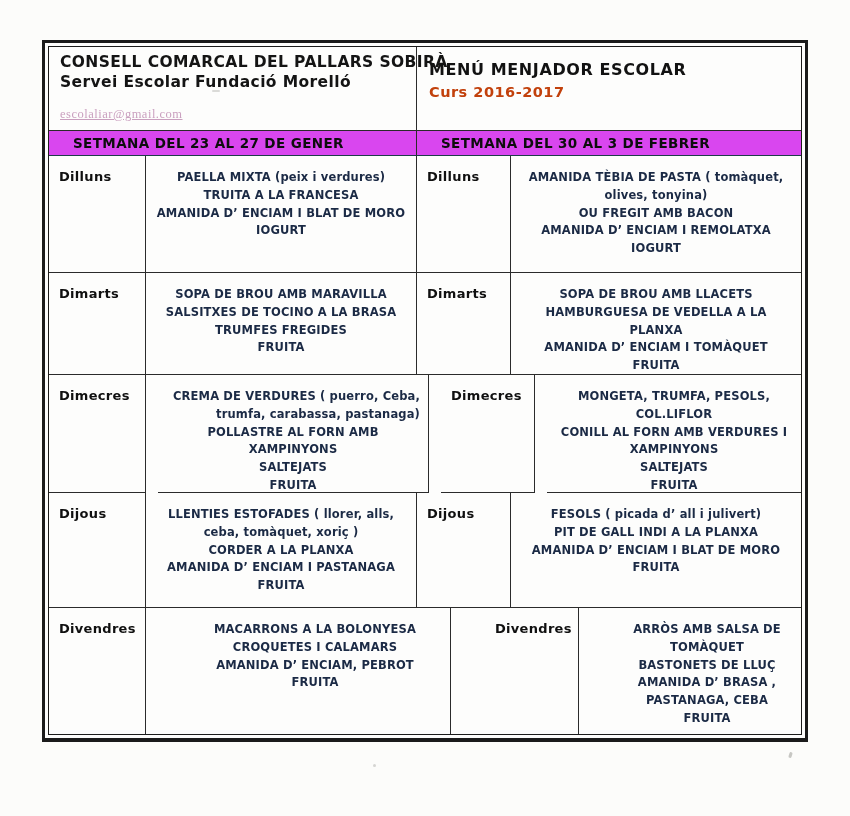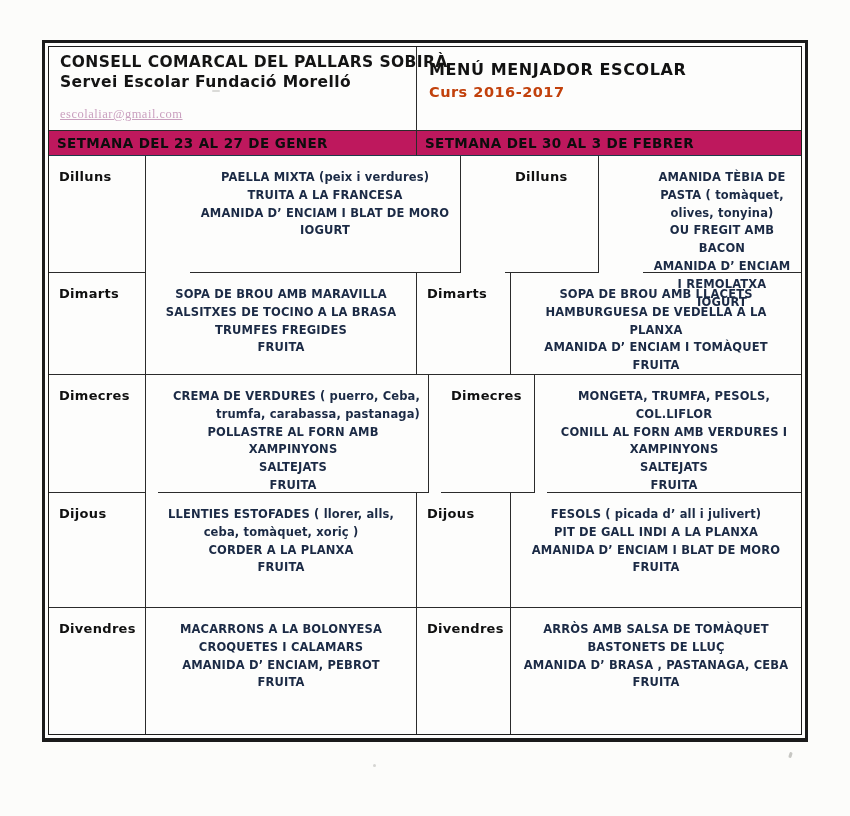--- a/index.html
+++ b/index.html
@@ -49,31 +49,31 @@
   }
   .menu-title{
     font-weight:bold;font-size:16px;letter-spacing:0.6px;color:#121212;margin-top:8px;
   }
   .menu-subtitle{
     font-weight:bold;font-size:14.5px;letter-spacing:0.5px;color:#c2410c;margin-top:5px;
   }
   
   .week-row{height:25px;flex:0 0 auto;}
   .week-cell{
-    background:#be185d;
+    background:#d946ef;
     display:flex;align-items:center;
-    padding-left:8px;
+    padding-left:24px;
     font-weight:bold;font-size:13.5px;letter-spacing:0.4px;color:#0d0d0d;
     border-bottom-color:#1d3c4a;
   }
   .week-cell.w1{width:368px;}
   .week-cell.w2{flex:1;}
   
   .day-row{flex:0 0 auto;}
-  .day-row.grow{flex:1 1 auto;}
+  .day-row.grow{flex:1 1 auto;gap:34px;}
   .day-row:last-child .cell{border-bottom:none;}
   .day-cell{
     padding:13px 4px 0 10px;
     font-weight:bold;font-size:13px;color:#101010;letter-spacing:0.3px;
   }
   .col-day1{width:97px;}
   .col-menu1{width:271px;}
   .col-day2{width:94px;}
   .col-menu2{flex:1;}
   .menu-cell{padding:13px 8px 0 8px;text-align:center;}
@@ -107,21 +107,21 @@
           <div class="menu-subtitle">Curs 2016-2017</div>
         </div>
       </div>
 
       <div class="row week-row">
         <div class="cell week-cell w1">SETMANA DEL 23 AL 27 DE GENER</div>
         <div class="cell week-cell w2">SETMANA DEL 30 AL 3 DE FEBRER</div>
       </div>
 
       <div id="day-rows" style="display:flex;flex-direction:column;flex:1;min-height:0;">
-          <div class="row day-row" style="height: 117px; gap: 44px;">
+          <div class="row day-row" style="height: 117px;">
             <div class="cell day-cell col-day1">Dilluns</div>
             <div class="cell menu-cell col-menu1">
               <div class="menu-item">PAELLA MIXTA (peix i verdures)</div>
               <div class="menu-item">TRUITA A LA FRANCESA</div>
               <div class="menu-item">AMANIDA D’ ENCIAM I BLAT DE MORO</div>
               <div class="menu-item">IOGURT</div>
             </div>
             <div class="cell day-cell col-day2">Dilluns</div>
             <div class="cell menu-cell col-menu2">
               <div class="menu-item">AMANIDA TÈBIA DE PASTA ( tomàquet, olives, tonyina)</div>
@@ -160,20 +160,21 @@
               <div class="menu-item">CONILL AL FORN AMB VERDURES I XAMPINYONS</div>
               <div class="menu-item">SALTEJATS</div>
               <div class="menu-item">FRUITA</div>
             </div>
           </div>
           <div class="row day-row" style="height: 115px;">
             <div class="cell day-cell col-day1">Dijous</div>
             <div class="cell menu-cell col-menu1">
               <div class="menu-item">LLENTIES ESTOFADES ( llorer, alls, ceba, tomàquet, xoriç )</div>
               <div class="menu-item">CORDER A LA PLANXA</div>
+              <div class="menu-item">AMANIDA D’ ENCIAM I PASTANAGA</div>
               <div class="menu-item">FRUITA</div>
             </div>
             <div class="cell day-cell col-day2">Dijous</div>
             <div class="cell menu-cell col-menu2">
               <div class="menu-item">FESOLS ( picada d’ all i julivert)</div>
               <div class="menu-item">PIT DE GALL INDI A LA PLANXA</div>
               <div class="menu-item">AMANIDA D’ ENCIAM I BLAT DE MORO</div>
               <div class="menu-item">FRUITA</div>
             </div>
           </div>

